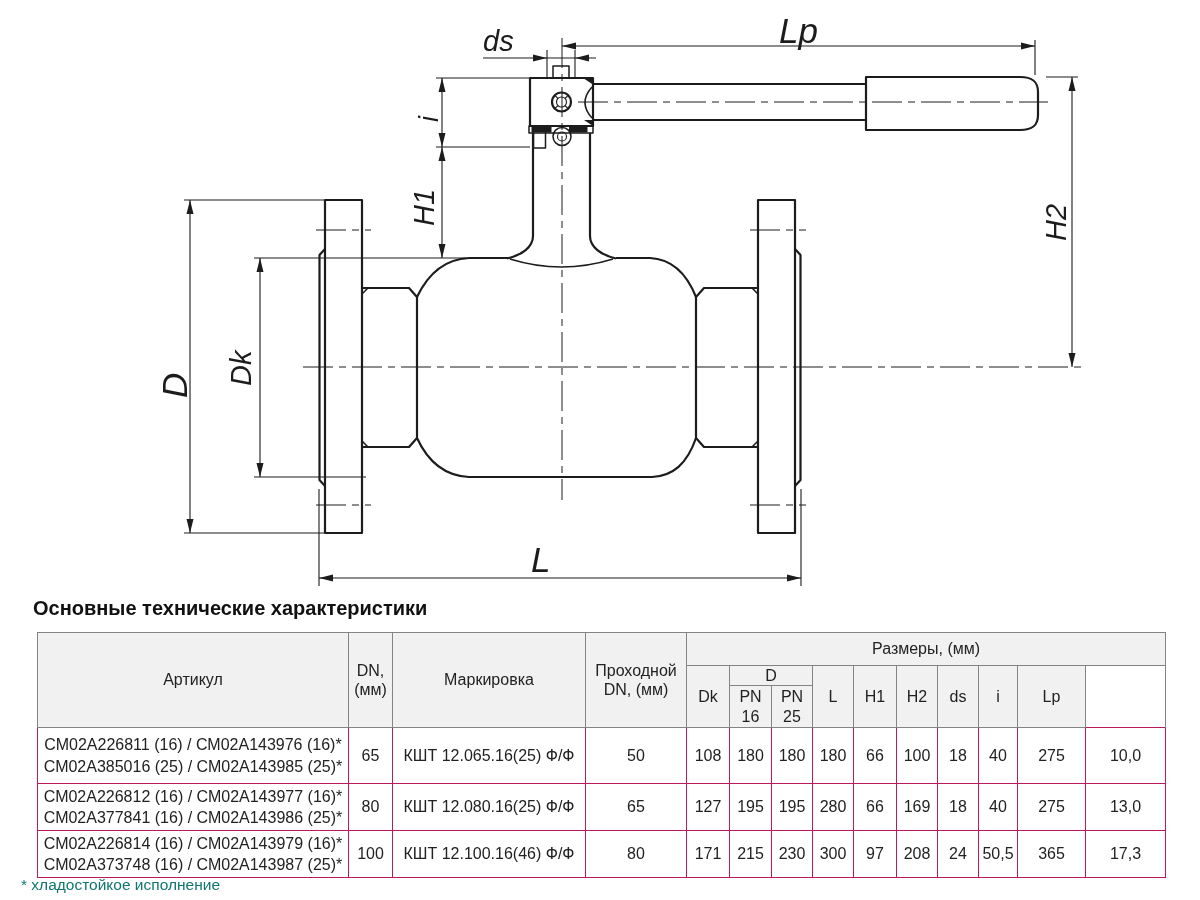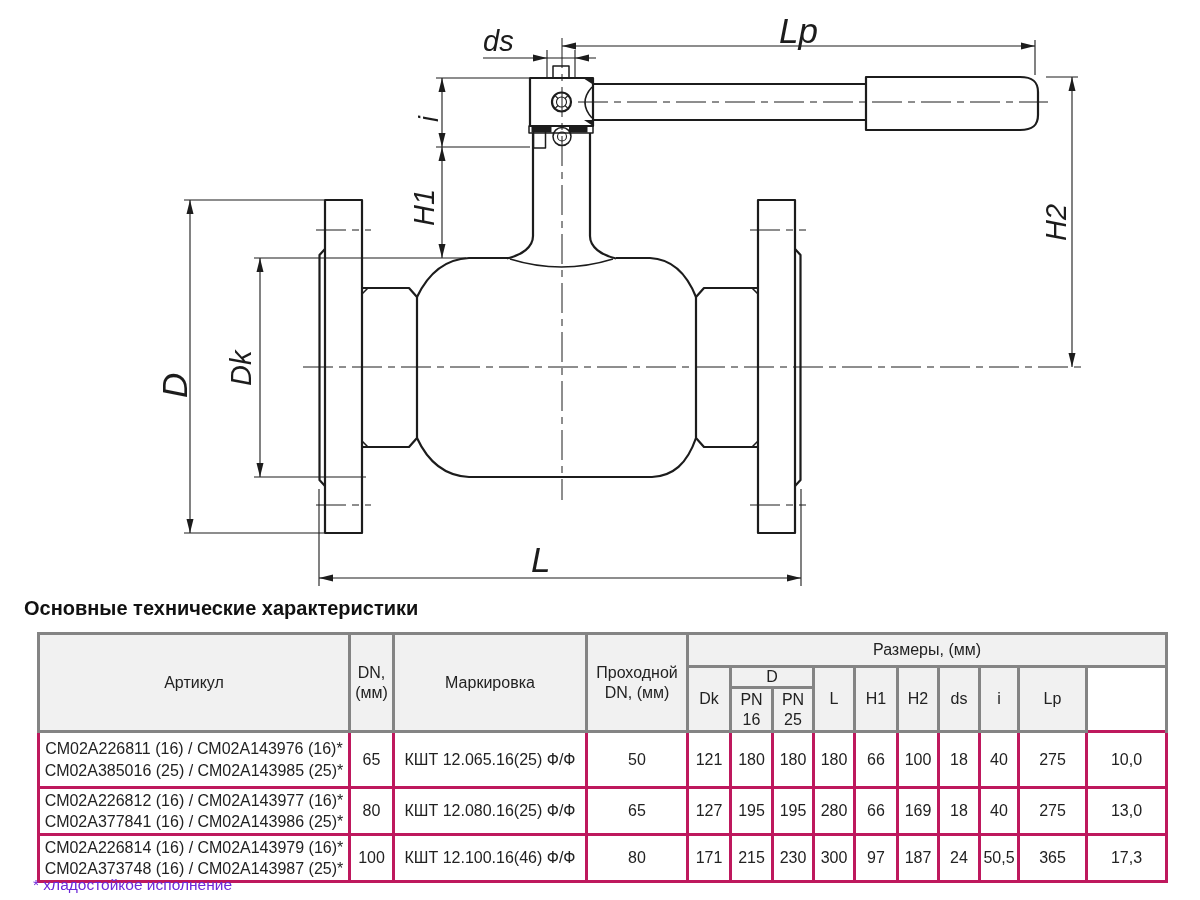--- a/index.html
+++ b/index.html
@@ -12,39 +12,39 @@
   .ol{fill:none;stroke:#1c1c1c;stroke-width:2.2;stroke-linejoin:round;}
   .ol15{fill:none;stroke:#1c1c1c;stroke-width:1.5;stroke-linejoin:round;}
   .thin{fill:none;stroke:#1c1c1c;stroke-width:1.1;}
   .cl{fill:none;stroke:#1c1c1c;stroke-width:1;stroke-dasharray:30 6 7 6;}
   .arr{fill:#1c1c1c;stroke:none;}
   .blk{fill:#1c1c1c;stroke:none;}
   .dimtext{font-family:"Liberation Sans","DejaVu Sans",sans-serif;font-style:italic;fill:#1c1c1c;}
   .fs29{font-size:29px;} .fs35{font-size:35px;} .fs27{font-size:27px;}
 
   .section-title{
-    position:absolute;left:24px;top:597px;font-size:20px;font-weight:700;color:#111;
+    position:absolute;left:33px;top:597px;font-size:20px;font-weight:700;color:#111;
   }
   table.specs{
     position:absolute;left:37px;top:632px;width:1128px;
     border-collapse:collapse;table-layout:fixed;
   }
   table.specs th, table.specs td{
-    border:3px solid #be185d;text-align:center;vertical-align:middle;
+    border:1px solid #be185d;text-align:center;vertical-align:middle;
     padding:1px 2px;font-weight:400;overflow:hidden;
   }
   table.specs thead th{
     border-color:#848484;background:#f1f1f1;font-size:16px;line-height:1.22;color:#222;
   }
   table.specs tbody td{font-size:16px;color:#222;background:#fff;}
   tr.hr1{height:33px;} tr.hr2{height:20px;} tr.hr3{height:42px;}
   tr.dr1{height:56px;} tr.dr2{height:47px;}
   td.article{font-size:15.5px;line-height:1.32;}
   td.article span{display:block;white-space:nowrap;}
-  .footnote{position:absolute;left:33px;top:876px;font-size:15.5px;color:#6d28d9;}
+  .footnote{position:absolute;left:21px;top:876px;font-size:15.5px;color:#0f766e;}
 </style>
 </head>
 <body>
 
 <div class="page">
 
   <svg width="1200" height="596" viewBox="0 0 1200 596">
 
     <g>
       <path class="cl" d="M303 367 H1082"></path>
@@ -207,21 +207,21 @@
     </thead>
     <tbody>
       <tr class="dr1">
         <td class="article">
           <span>СМ02А226811 (16) / СМ02А143976 (16)*</span>
           <span>СМ02А385016 (25) / СМ02А143985 (25)*</span>
         </td>
         <td>65</td>
         <td>КШТ 12.065.16(25) Ф/Ф</td>
         <td>50</td>
-        <td>121</td>
+        <td>108</td>
         <td>180</td>
         <td>180</td>
         <td>180</td>
         <td>66</td>
         <td>100</td>
         <td>18</td>
         <td>40</td>
         <td>275</td>
         <td>10,0</td>
       </tr>
@@ -250,21 +250,21 @@
           <span>СМ02А373748 (16) / СМ02А143987 (25)*</span>
         </td>
         <td>100</td>
         <td>КШТ 12.100.16(46) Ф/Ф</td>
         <td>80</td>
         <td>171</td>
         <td>215</td>
         <td>230</td>
         <td>300</td>
         <td>97</td>
-        <td>187</td>
+        <td>208</td>
         <td>24</td>
         <td>50,5</td>
         <td>365</td>
         <td>17,3</td>
       </tr>
     </tbody>
   </table>
 
   <div class="footnote">* хладостойкое исполнение</div>
 

